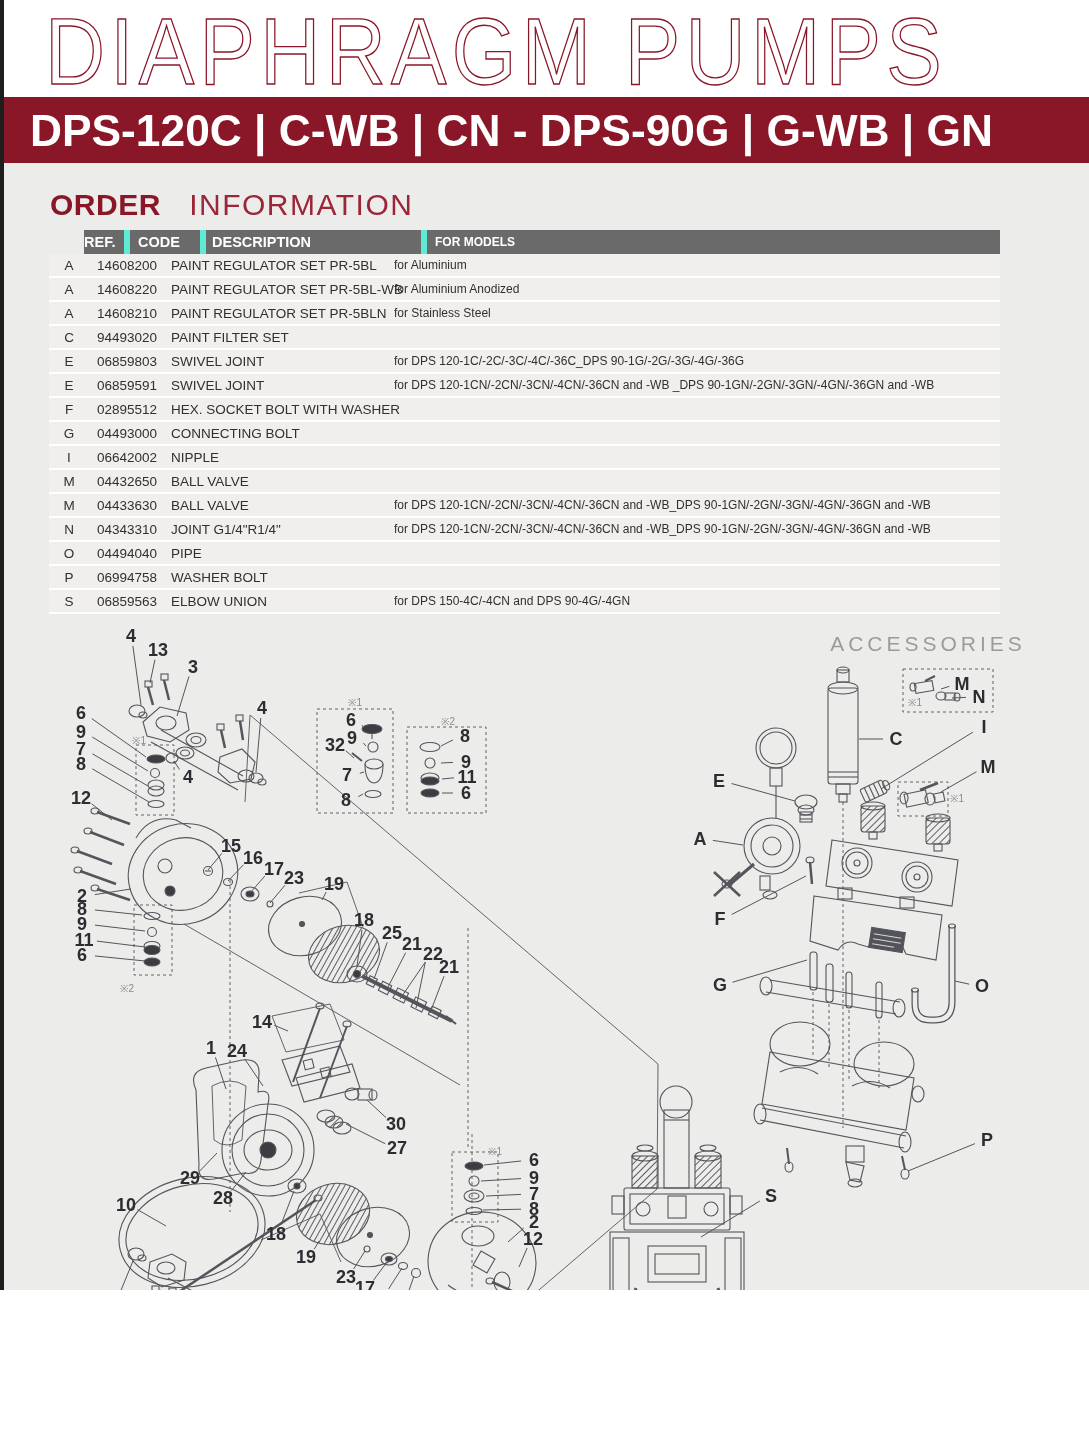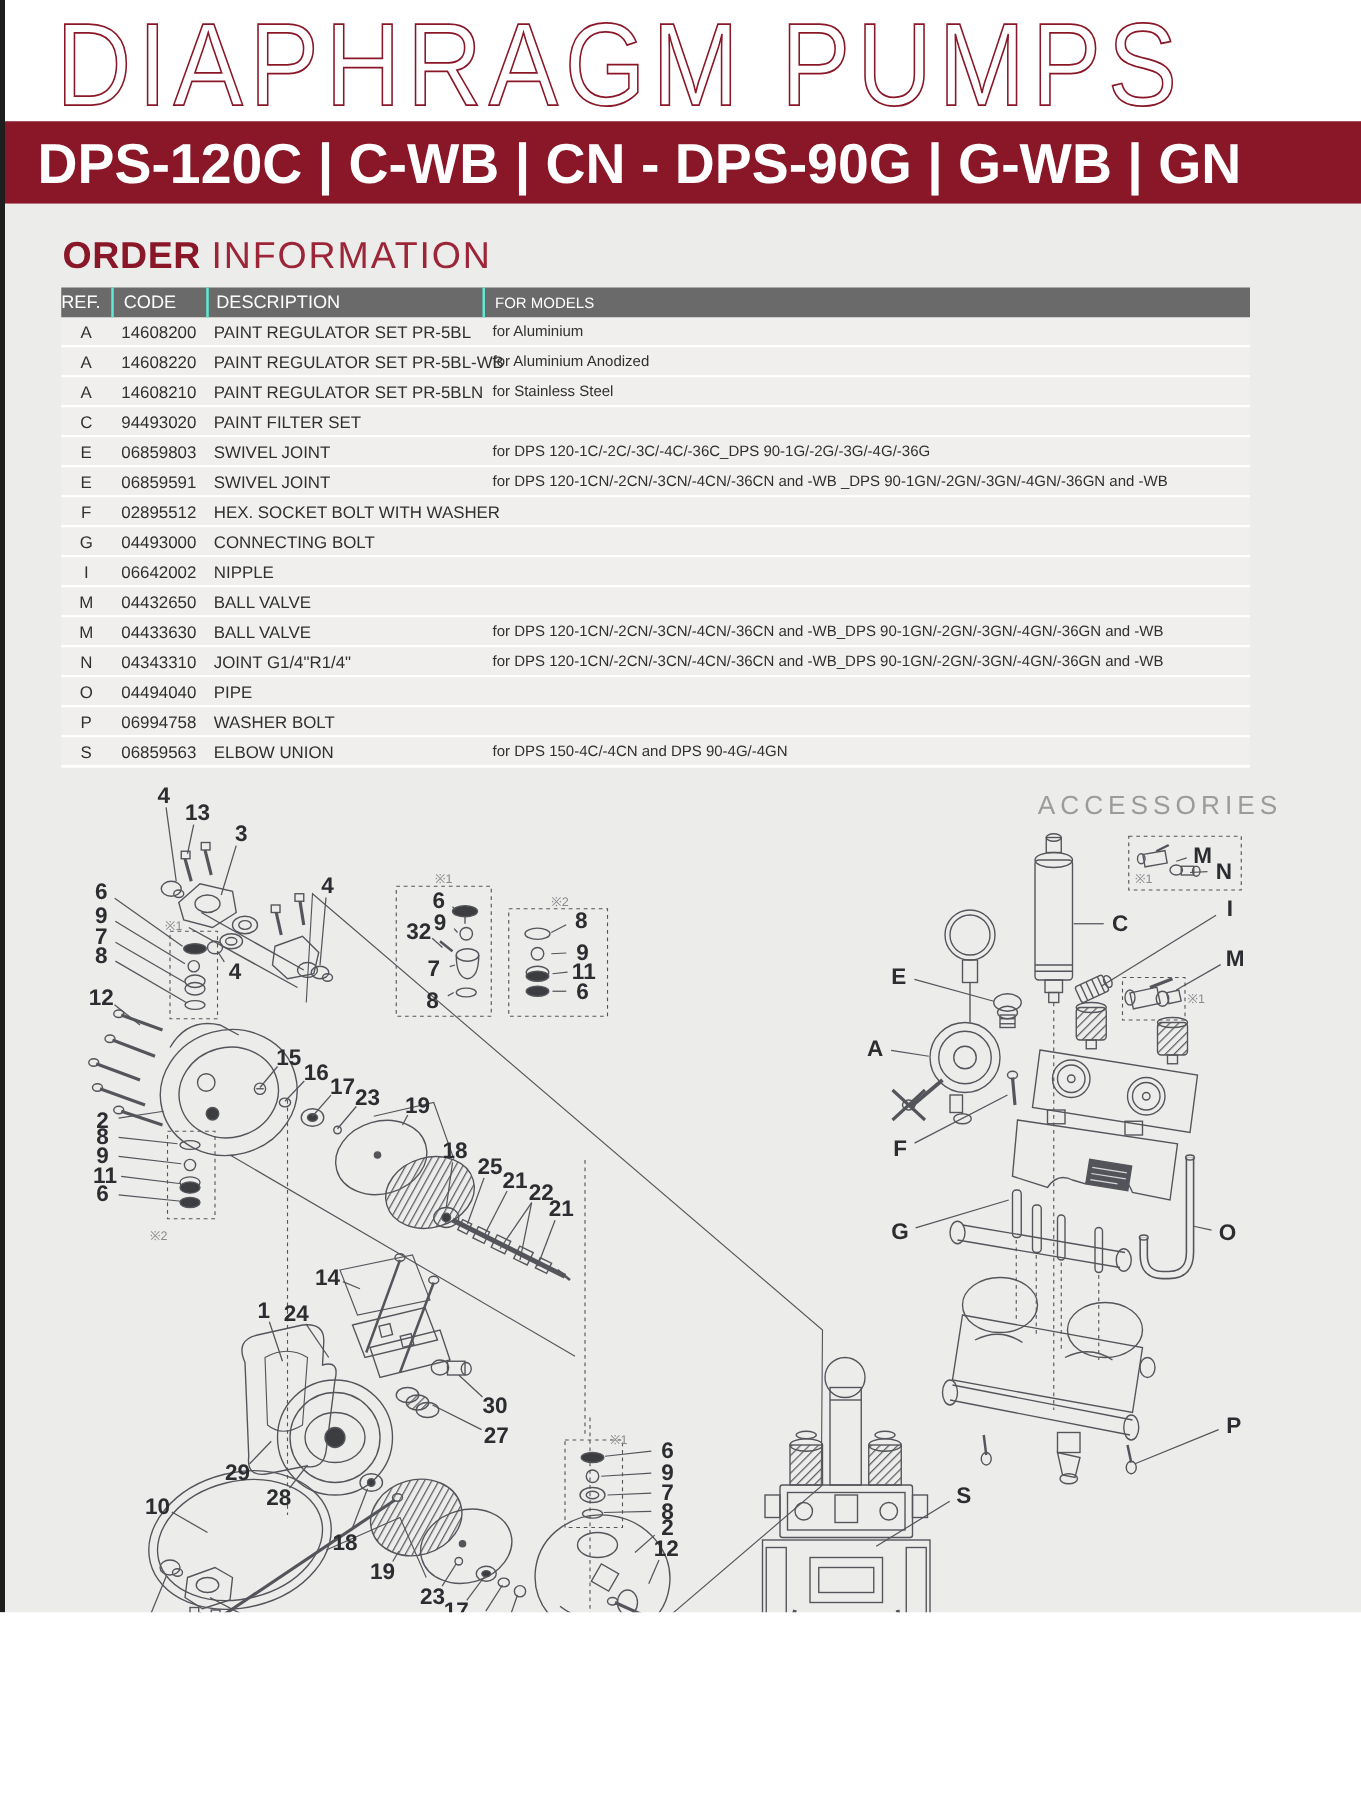--- a/index.html
+++ b/index.html
@@ -4,24 +4,24 @@
 <style>
   html,body{margin:0;padding:0;background:#fff;}
   .page{position:relative;width:1089px;height:1290px;overflow:hidden;background:#fff;
         font-family:"Liberation Sans",sans-serif;}
   .edge-strip{position:absolute;left:0;top:0;width:4px;height:100%;background:#1e1e1e;z-index:40;}
   .title-wrap{position:absolute;left:0;top:0;width:1089px;height:97px;background:#fff;}
   .models-band{position:absolute;left:0;top:97px;width:1089px;height:66px;background:#8a1727;}
   .content-bg{position:absolute;left:0;top:163px;width:1089px;height:1286px;background:#ececeb;}
   .order-heading{position:absolute;left:50px;top:189px;font-size:30px;line-height:32px;white-space:nowrap;}
   .order-heading .b{font-weight:bold;color:#8a1727;letter-spacing:0.5px;text-align:center;}
-  .order-heading .l{font-weight:400;color:#9c2537;letter-spacing:1.5px;}
+  .order-heading .l{font-weight:400;color:#9c2537;letter-spacing:1.5px;margin-left:20px;}
   .ptable{position:absolute;left:49px;top:230px;width:951px;}
-  .thead{display:flex;height:24px;background:#6a6a6a;color:#fff;font-weight:normal;font-size:14.5px;align-items:center;}
-  .thead .hc{border-left:2px solid #5eead4;height:24px;display:flex;align-items:center;box-sizing:border-box;}
+  .thead{display:flex;height:24px;background:#6a6a6a;color:#fff;font-weight:bold;font-size:14.5px;align-items:center;margin-left:35px;}
+  .thead .hc{border-left:6px solid #5eead4;height:24px;display:flex;align-items:center;box-sizing:border-box;}
   .thead .hc:first-child{border-left:none;}
   .trow{display:flex;height:22px;border-bottom:2px solid #fff;background:#f0efee;
         font-size:13.5px;color:#303030;align-items:center;}
   .c-ref{width:40px;text-align:center;flex:none;}
   .c-code{width:76px;padding-left:8px;box-sizing:border-box;flex:none;}
   .c-desc{width:221px;padding-left:6px;box-sizing:border-box;flex:none;white-space:nowrap;}
   .c-models{flex:1;padding-left:8px;box-sizing:border-box;white-space:nowrap;font-size:12px;}
   .thead .c-ref{padding-left:0;}
   .diagram-svg{position:absolute;left:0;top:0;}
   svg text{font-family:"Liberation Sans",sans-serif;}

